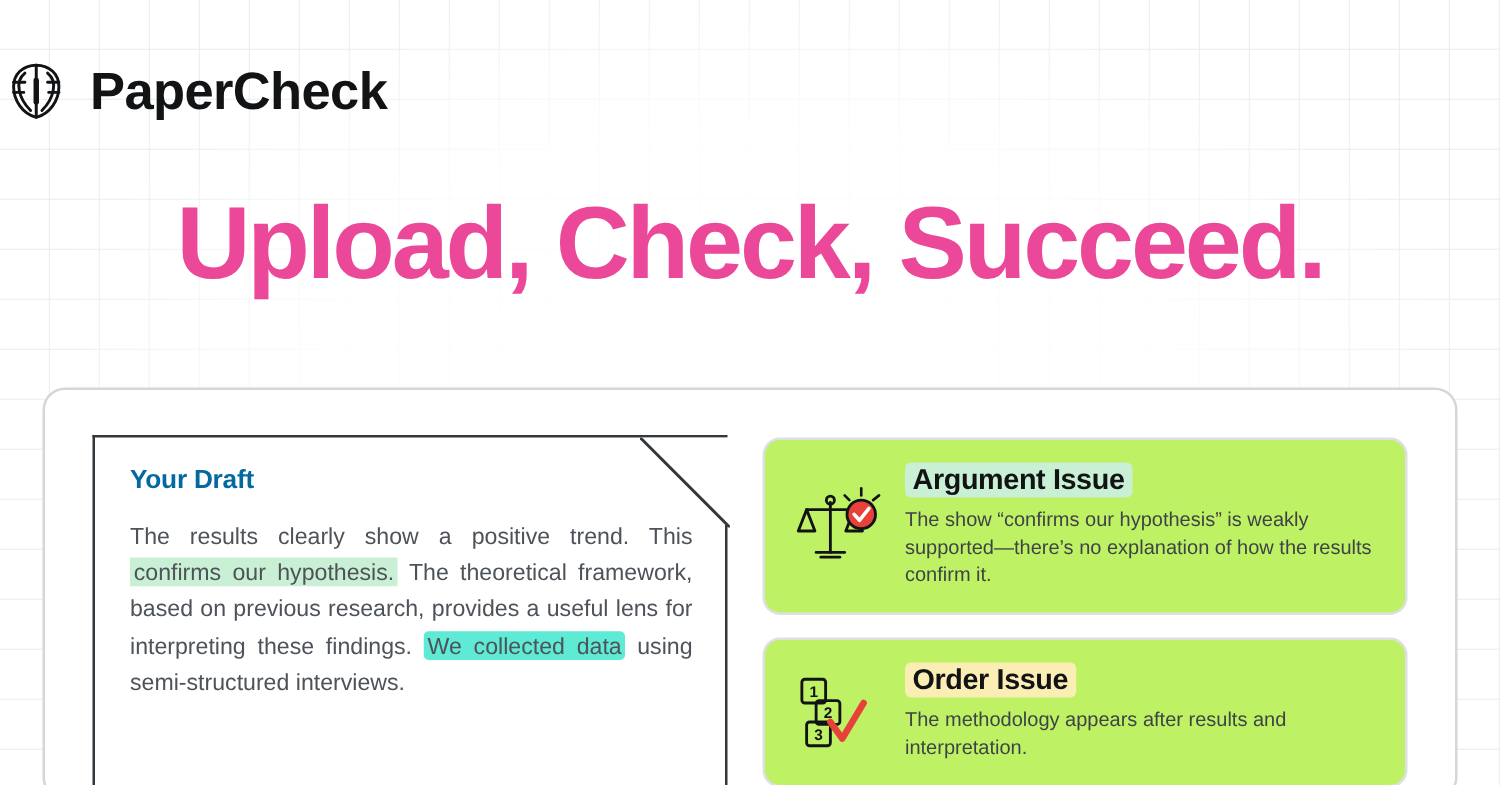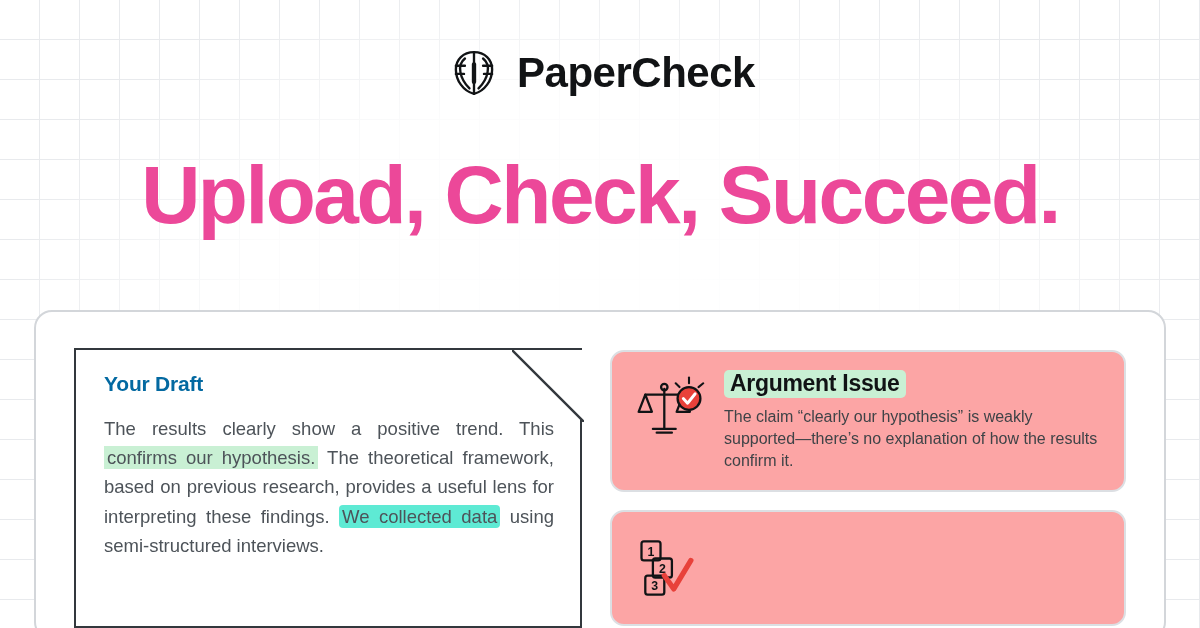--- a/index.html
+++ b/index.html
@@ -40,21 +40,21 @@
     position: relative;
     z-index: 2;
     width: 1200px;
     height: 628px;
   }
 
   
   .brand {
     display: flex;
     align-items: center;
-    justify-content: center;
+    justify-content: flex-start;
     gap: 14px;
     padding-top: 44px;
   }
   .brand-mark {
     width: 58px;
     height: 58px;
     flex: 0 0 58px;
   }
   .brand-name {
     font-size: 42px;
@@ -152,25 +152,25 @@
   
   .issues {
     display: flex;
     flex-direction: column;
     gap: 18px;
     flex: 1 1 auto;
     padding-top: 2px;
   }
   .issue-card {
     display: flex;
-    align-items: flex-start;
+    align-items: center;
     gap: 16px;
     border: 2px solid #dcdfe3;
     border-radius: 14px;
-    background: #fca5a5;
+    background: #bef264;
     padding: 18px 20px;
     box-sizing: border-box;
   }
   .issue-icon {
     width: 76px;
     height: 76px;
     flex: 0 0 76px;
     display: flex;
     align-items: center;
     justify-content: center;
@@ -257,39 +257,43 @@
                 <path d="M60 14 L60 8"></path>
                 <path d="M70 18 L75 14"></path>
                 <path d="M50 18 L46 14"></path>
               </g>
               <circle cx="60" cy="30" r="12" fill="#e8413a" stroke="#111315" stroke-width="2.4"></circle>
               <path d="M54 30 L58.5 35 L66.5 25" fill="none" stroke="#ffffff" stroke-width="3" stroke-linecap="round" stroke-linejoin="round"></path>
             </svg>
           </span>
           <div class="issue-text">
             <div class="issue-title green">Argument Issue</div>
-            <p class="issue-desc">The claim “clearly our hypothesis” is weakly supported—there’s no explanation of how the results confirm it.</p>
+            <p class="issue-desc">The show “confirms our hypothesis” is weakly supported—there’s no explanation of how the results confirm it.</p>
           </div>
         </div>
 
         <div class="issue-card">
           <span class="issue-icon">
             <svg viewBox="0 0 80 80" width="76" height="76" aria-hidden="true">
               <g fill="none" stroke="#111315" stroke-width="2.4" stroke-linejoin="round">
                 <rect x="10" y="12" width="20" height="20" rx="2.5"></rect>
                 <rect x="22" y="30" width="20" height="20" rx="2.5"></rect>
                 <rect x="14" y="48" width="20" height="20" rx="2.5"></rect>
               </g>
               <g fill="#111315" font-family="Liberation Sans, sans-serif" font-size="13" font-weight="700">
                 <text x="20" y="27" text-anchor="middle">1</text>
                 <text x="32" y="45" text-anchor="middle">2</text>
                 <text x="24" y="63" text-anchor="middle">3</text>
               </g>
               <path d="M34 48 L44 62 L62 32" fill="none" stroke="#e8413a" stroke-width="5.5" stroke-linecap="round" stroke-linejoin="round"></path>
             </svg>
           </span>
+          <div class="issue-text">
+            <div class="issue-title yellow">Order Issue</div>
+            <p class="issue-desc">The methodology appears after results and interpretation.</p>
+          </div>
         </div>
 
       </div>
     </div>
   </div>
 
 </div>
 
 </body></html>

